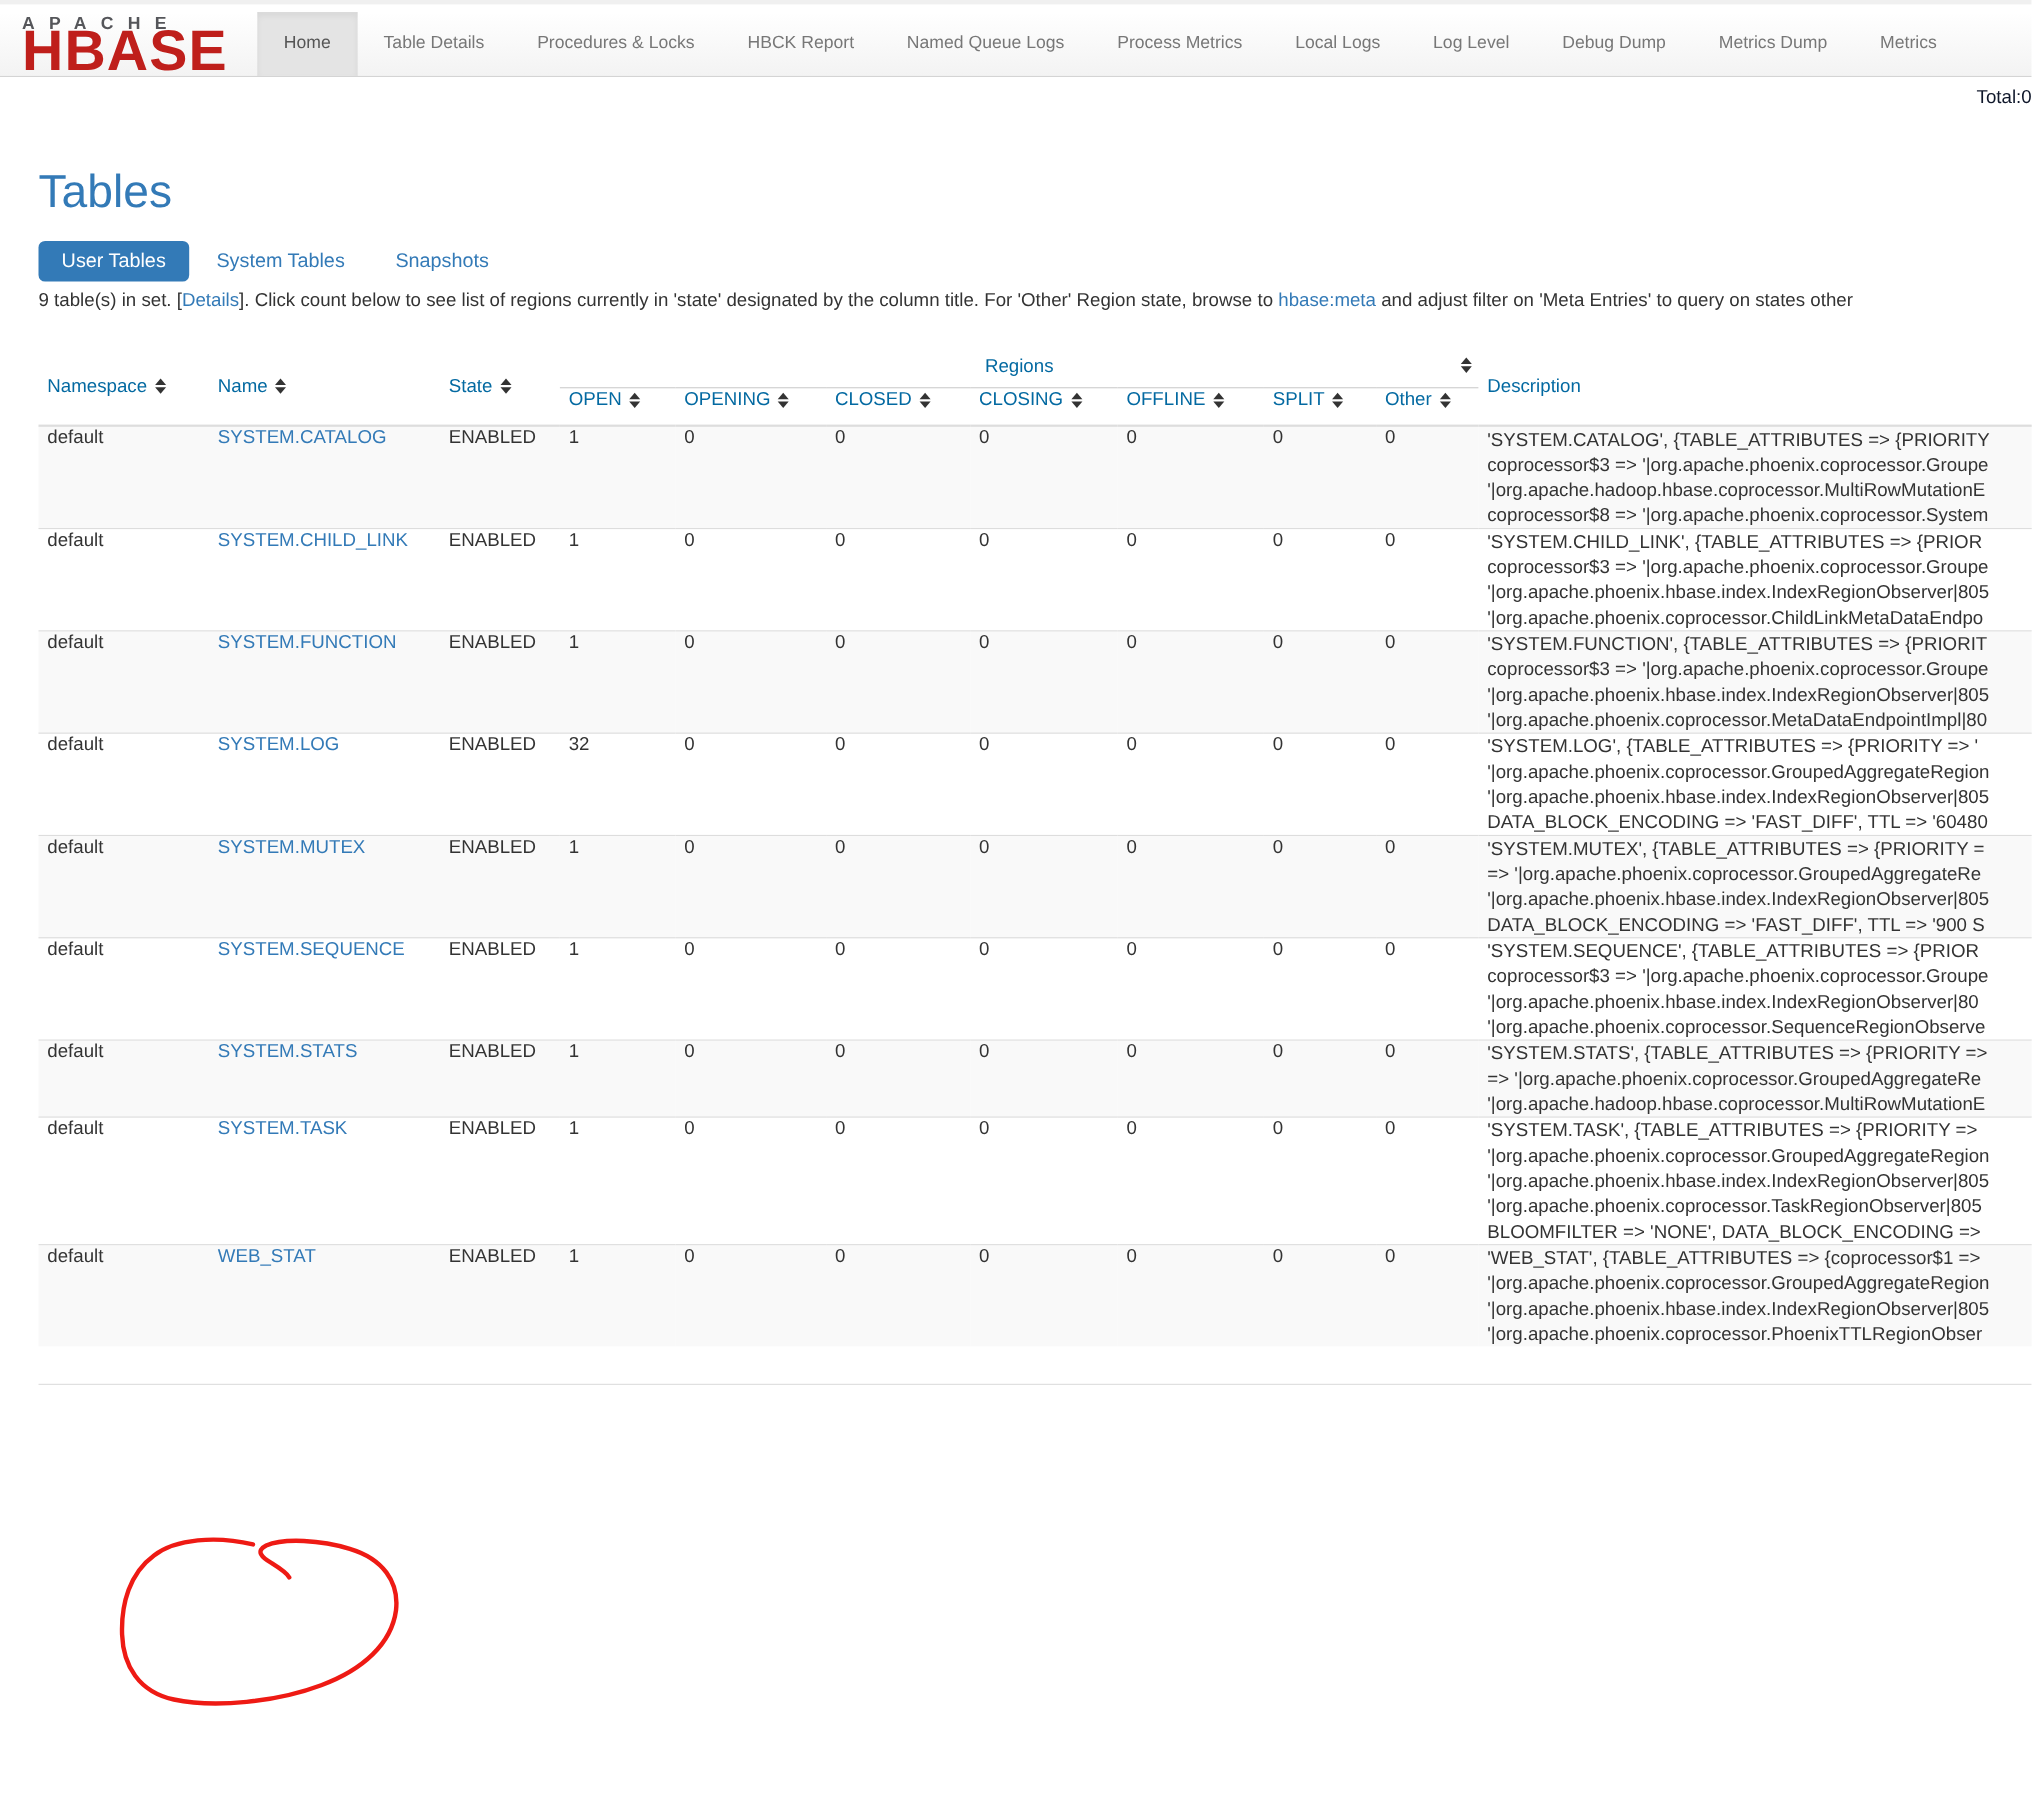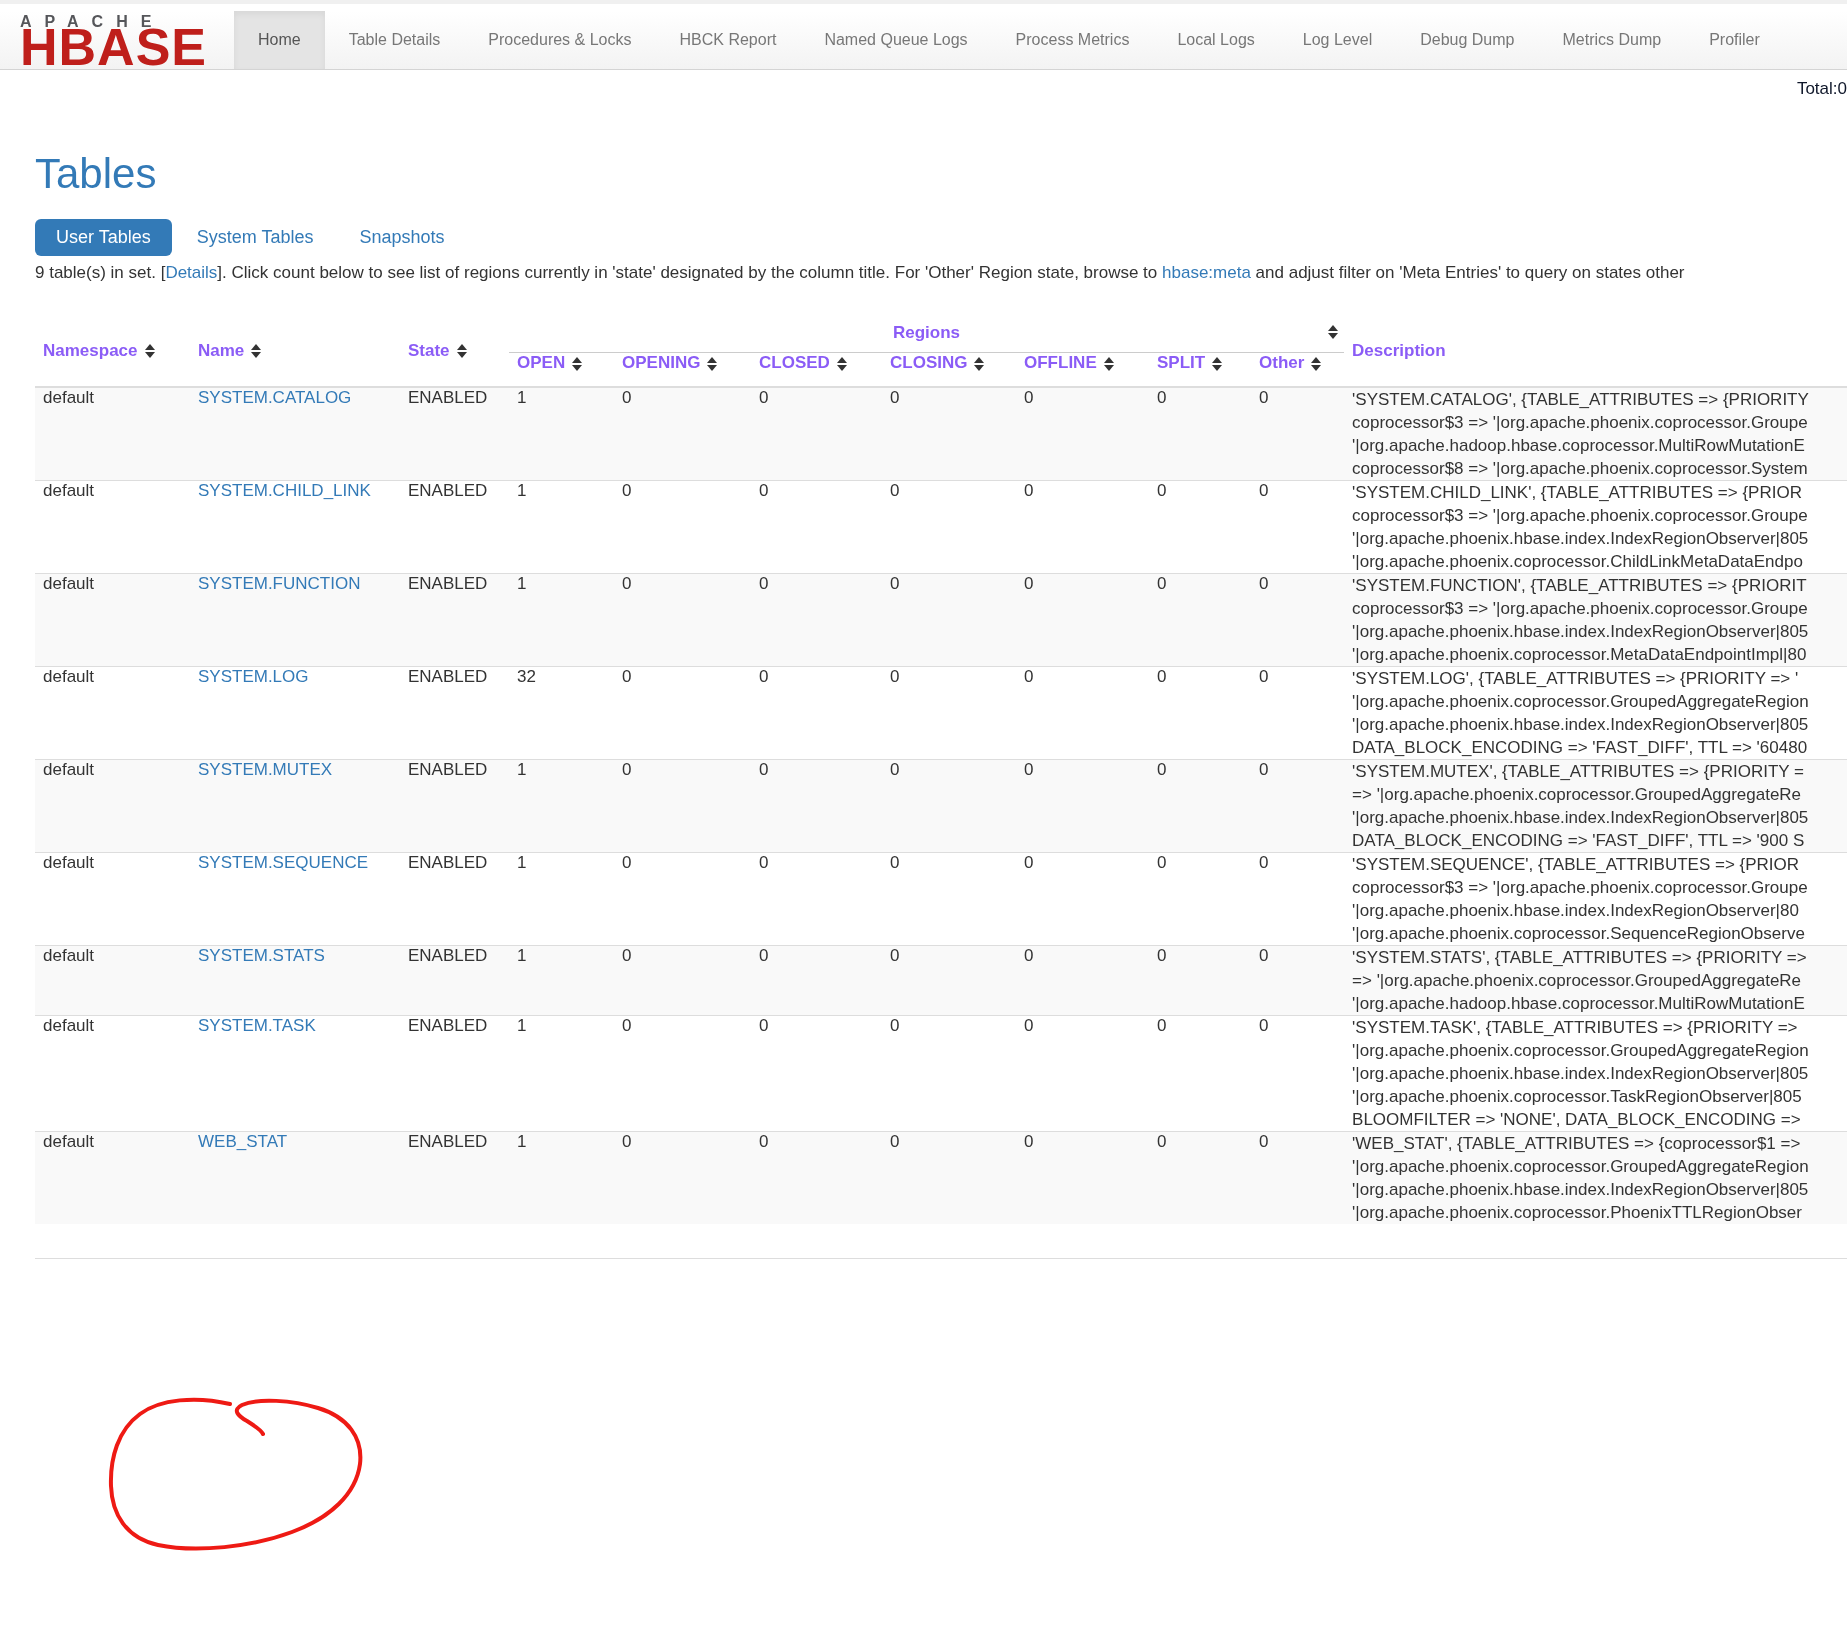--- a/index.html
+++ b/index.html
@@ -34,21 +34,21 @@
   
   .tabs{margin-top:24px;display:flex;align-items:center;}
   .tab{font-size:18px;color:#337ab7;padding:8px 21px;border-radius:6px;cursor:pointer;text-decoration:none;white-space:nowrap;margin-right:4px;}
   .tab.active{background:#337ab7;color:#fff;}
   
   .summary{margin-top:7px;font-size:17px;color:#333;white-space:nowrap;}
   .summary a{color:#337ab7;text-decoration:none;cursor:pointer;margin-top:44px;}
   
   table.tables{border-collapse:collapse;table-layout:fixed;margin-top:32px;width:2065px;}
   table.tables th,table.tables td{text-align:left;font-size:17px;padding:0 8px;}
-  thead th{color:#8b5cf6;font-weight:bold;}
+  thead th{color:#0369a1;font-weight:normal;}
   .th-group{text-align:center !important;position:relative;border-bottom:1px solid #ccc;padding:8px 8px 9px 8px !important;}
   .th-group .sort-icon{position:absolute;right:6px;top:10px;}
   .th-main{vertical-align:middle;}
   .th-sub{vertical-align:bottom;padding:0 8px 13px 8px !important;}
   thead tr:last-child th,thead th[rowspan]{border-bottom:2px solid #ddd;}
   tbody td{border-top:1px solid #ddd;vertical-align:top;padding:12px 8px 26px 8px;}
   tbody tr:nth-child(odd){background:#f9f9f9;}
   td.name a{color:#337ab7;text-decoration:none;cursor:pointer;}
   .desc-line{white-space:nowrap;line-height:23px;}
   td,th{overflow:visible;white-space:nowrap;}
@@ -109,21 +109,21 @@
 
   <a class="nav-item">
         <span>Debug Dump</span>
       </a>
 
   <a class="nav-item">
         <span>Metrics Dump</span>
       </a>
 
   <a class="nav-item">
-        <span>Profiler</span>
+        <span>Metrics</span>
       </a>
 </div>
 </div>
 
 <div class="content">
   <div class="total-line">Total:0</div>
 
   <h1 class="page-title">Tables</h1>
 
   <div class="tabs" id="tabs">

